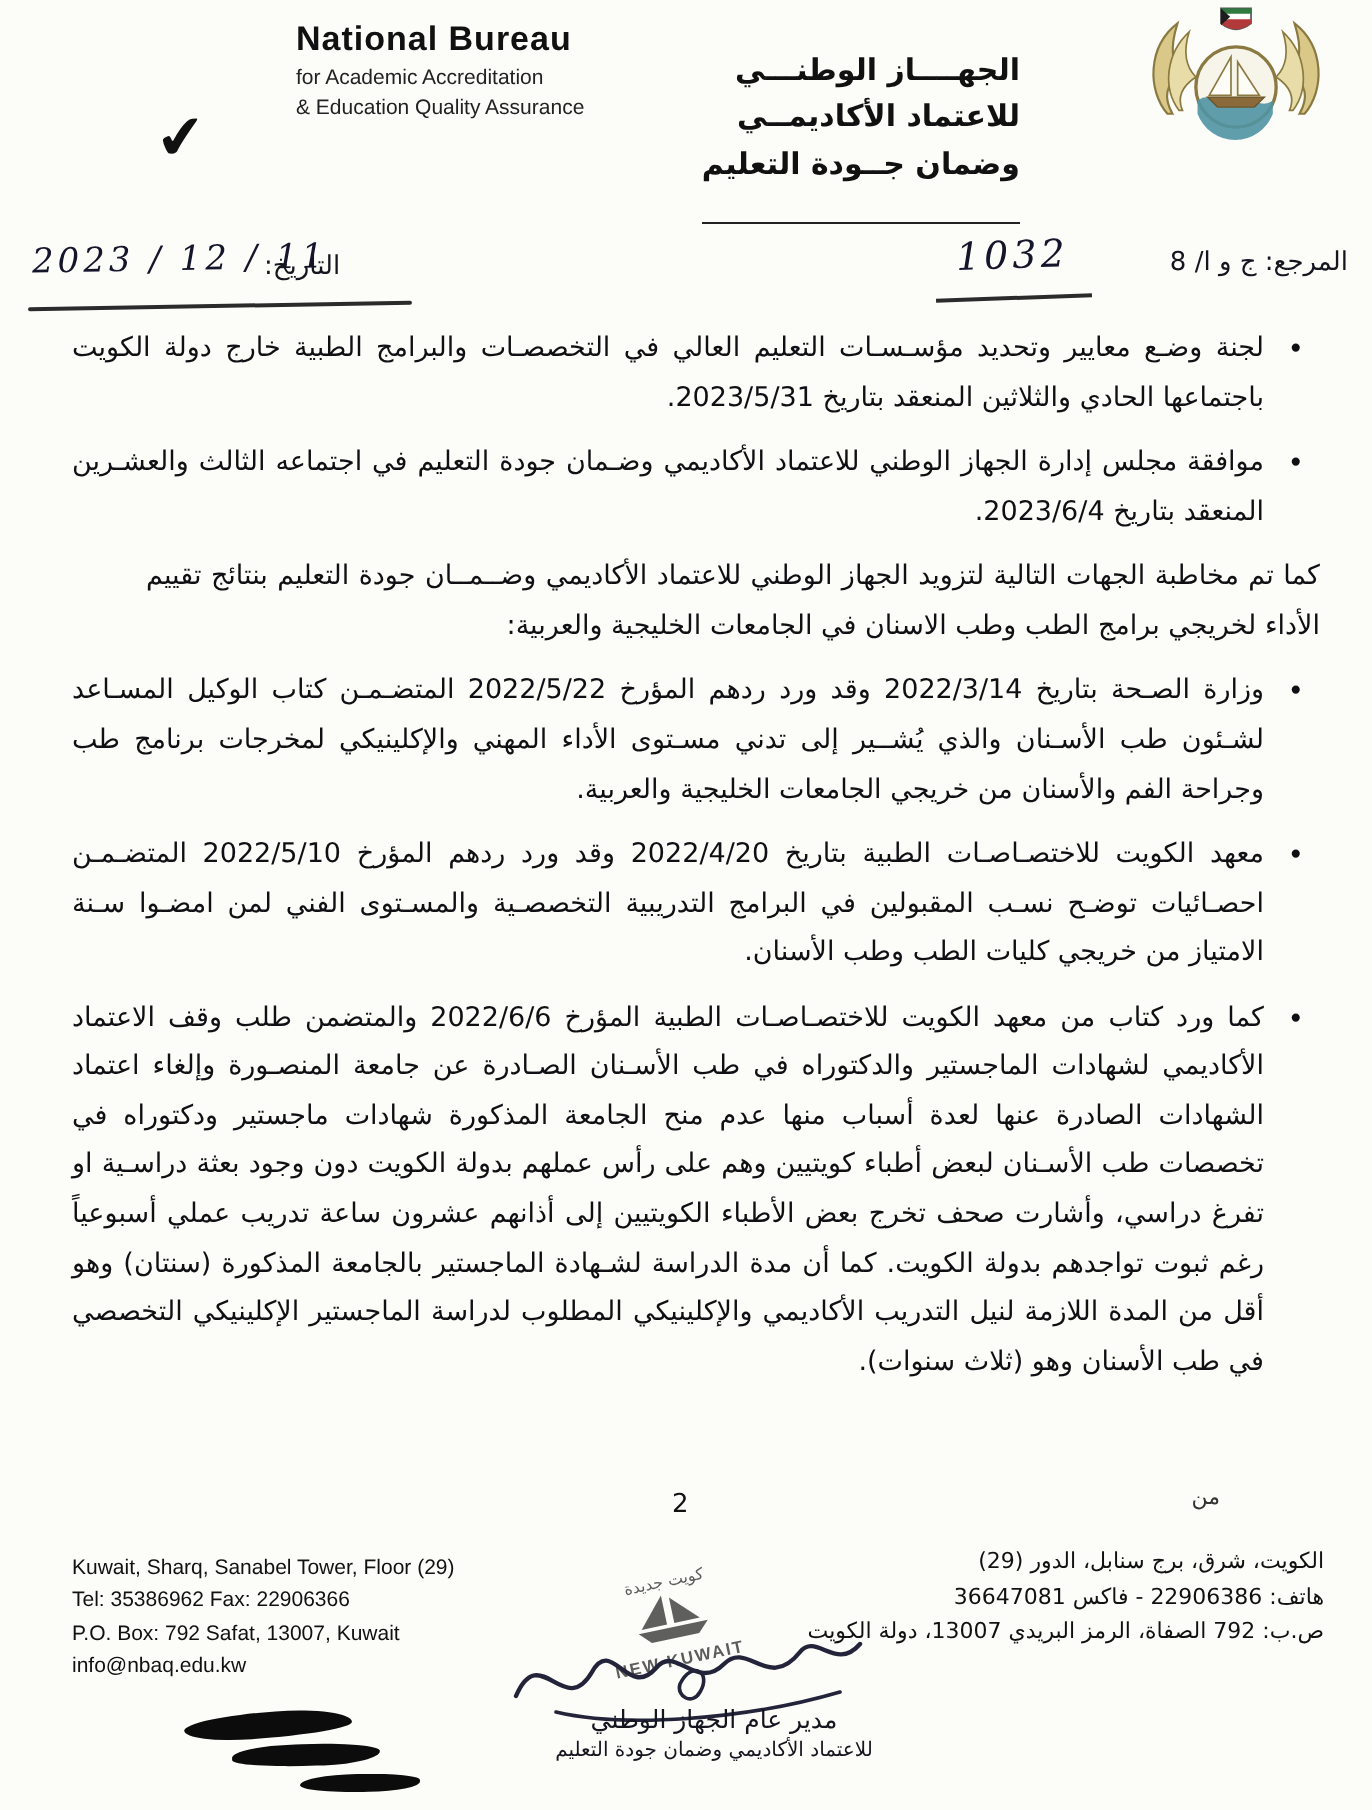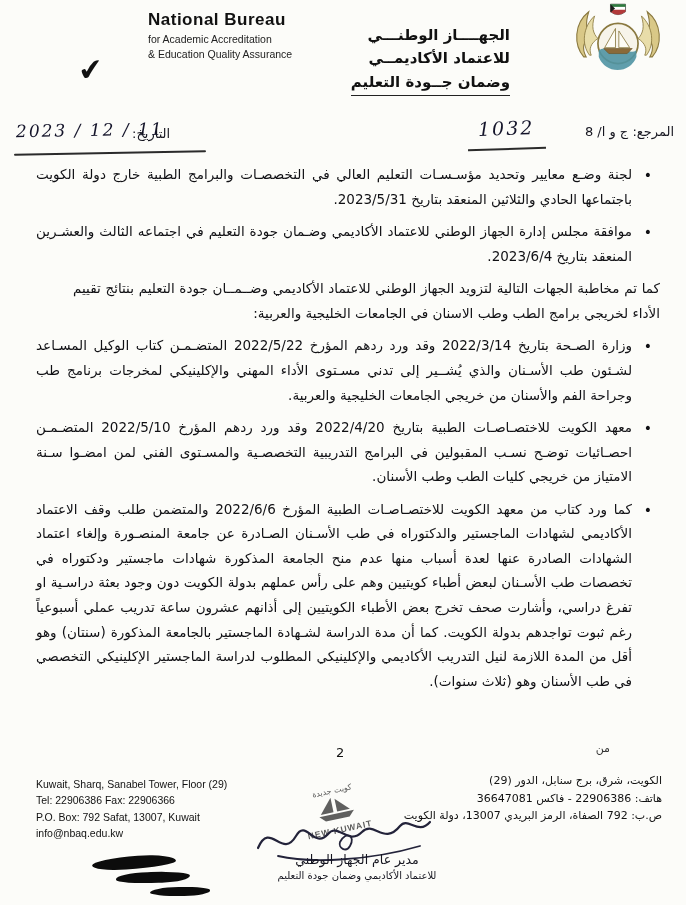--- a/index.html
+++ b/index.html
@@ -11,21 +11,21 @@
   .page{
     position:relative;width:686px;height:905px;
     background:#fcfcf9;color:#1c1c1c;overflow:hidden;
   }
 
   
   .hdr-en{position:absolute;left:148px;top:10px;width:180px;text-align:left;font-family:"Liberation Sans",sans-serif;}
   .hdr-en .l1{font-size:17px;font-weight:bold;letter-spacing:.5px;color:#111;}
   .hdr-en .l2,.hdr-en .l3{font-size:10.5px;font-weight:normal;color:#222;margin-top:3px;}
   .hdr-ar{position:absolute;left:300px;top:24px;width:210px;direction:rtl;text-align:right;font-weight:bold;font-size:15px;line-height:1.55;color:#111;}
-  .hdr-ar .l3{display:inline-block;border-bottom:1.5px solid #222;padding-bottom:1px;}
+  .hdr-ar .l3{display:inline-block;border-bottom:1.5px solid #222;padding-bottom:17px;}
   .checkmark{position:absolute;left:78px;top:52px;font-size:30px;font-weight:bold;color:#111;transform:rotate(-6deg);}
   .emblem{position:absolute;left:572px;top:2px;}
 
   
   .ref-value{position:absolute;right:12px;top:124px;direction:rtl;font-size:13px;color:#15151f;}
   .ref-number{position:absolute;right:152px;top:117px;font-size:19px;font-family:"DejaVu Serif",serif;font-style:italic;letter-spacing:2px;color:#14142a;transform:rotate(-2deg);}
   .ref-line{position:absolute;right:140px;top:148px;width:78px;height:2px;background:#2b2b2b;transform:rotate(-2deg);}
   .date-value{position:absolute;left:16px;top:120px;font-size:17px;font-family:"DejaVu Serif",serif;font-style:italic;letter-spacing:2px;color:#14142a;transform:rotate(-1deg);}
   .date-label{position:absolute;left:132px;top:126px;direction:rtl;font-size:13px;color:#15151f;}
   .date-line{position:absolute;left:14px;top:152px;width:192px;height:2px;background:#2b2b2b;transform:rotate(-1deg);border-radius:2px;}
@@ -136,21 +136,21 @@
       <span class="marker">•</span>
       <span>كما ورد كتاب من معهد الكويت للاختصـاصـات الطبية المؤرخ 2022/6/6 والمتضمن طلب وقف الاعتماد الأكاديمي لشهادات الماجستير والدكتوراه في طب الأسـنان الصـادرة عن جامعة المنصـورة وإلغاء اعتماد الشهادات الصادرة عنها لعدة أسباب منها عدم منح الجامعة المذكورة شهادات ماجستير ودكتوراه في تخصصات طب الأسـنان لبعض أطباء كويتيين وهم على رأس عملهم بدولة الكويت دون وجود بعثة دراسـية او تفرغ دراسي، وأشارت صحف تخرج بعض الأطباء الكويتيين إلى أذانهم عشرون ساعة تدريب عملي أسبوعياً رغم ثبوت تواجدهم بدولة الكويت. كما أن مدة الدراسة لشـهادة الماجستير بالجامعة المذكورة (سنتان) وهو أقل من المدة اللازمة لنيل التدريب الأكاديمي والإكلينيكي المطلوب لدراسة الماجستير الإكلينيكي التخصصي في طب الأسنان وهو (ثلاث سنوات).</span>
     </div>
   </div>
 
   <div class="page-number">2</div>
   <div class="margin-note">من</div>
 
   <div class="footer-en">
     <div>Kuwait, Sharq, Sanabel Tower, Floor (29)</div>
-    <div>Tel: 22906386 Fax: 22906366</div>
+    <div>Tel: 35386962 Fax: 22906366</div>
     <div>P.O. Box: 792 Safat, 13007, Kuwait</div>
     <div>info@nbaq.edu.kw</div>
   </div>
 
   <div class="footer-ar">
     <div>الكويت، شرق، برج سنابل، الدور (29)</div>
     <div>هاتف: 22906386 - فاكس 36647081</div>
     <div>ص.ب: 792 الصفاة، الرمز البريدي 13007، دولة الكويت</div>
   </div>
 

